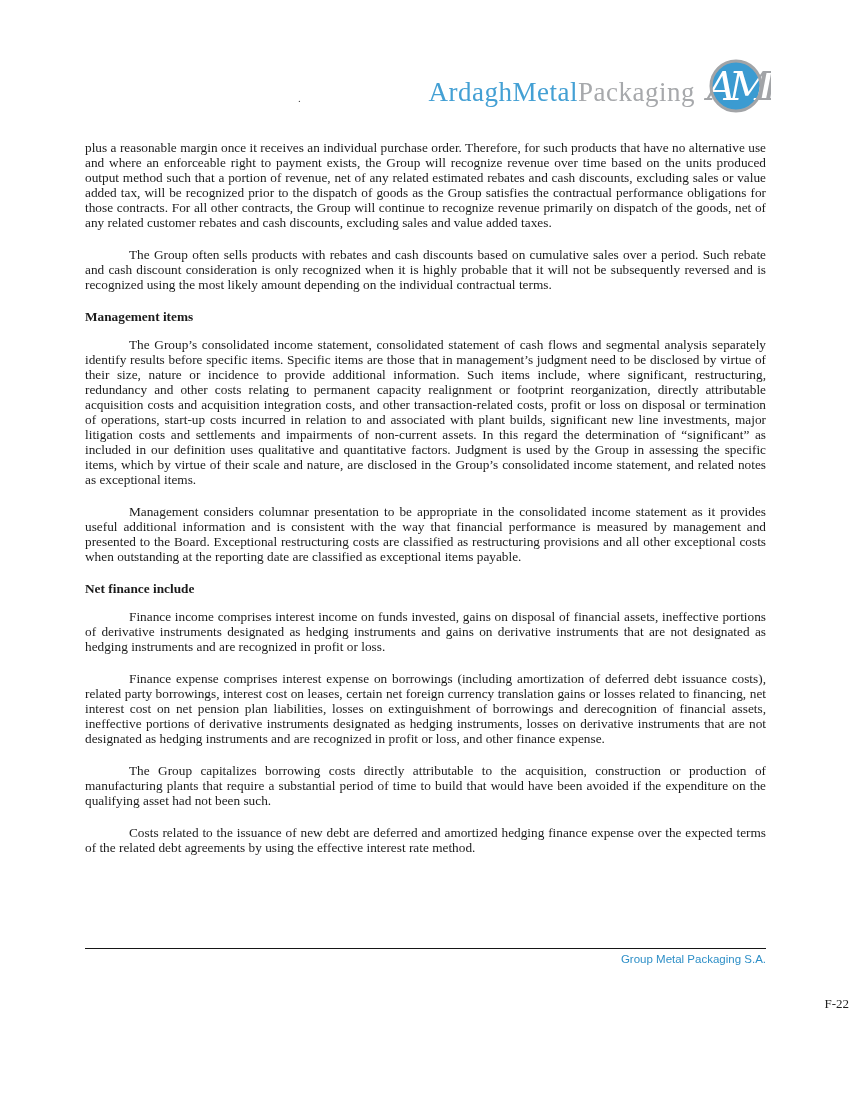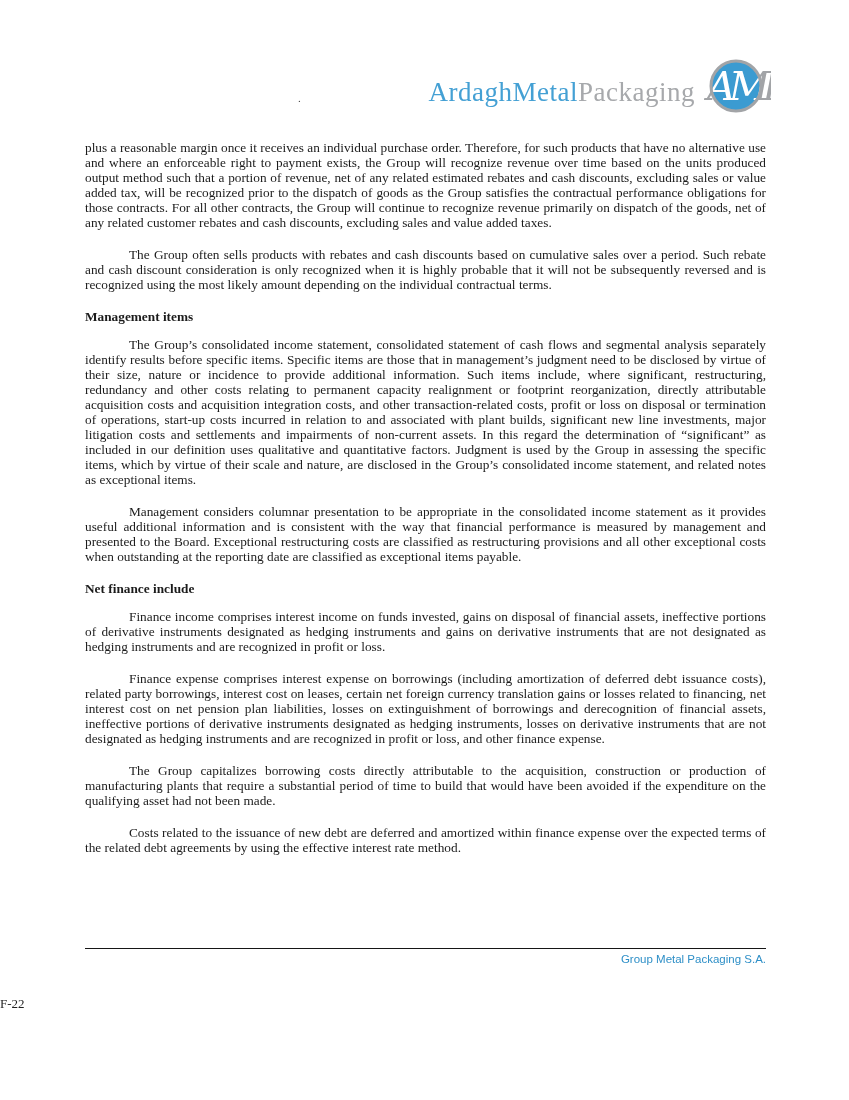--- a/index.html
+++ b/index.html
@@ -78,21 +78,21 @@
     top: 953px;
     font-family: "Liberation Sans", sans-serif;
     font-size: 11.5px;
     color: #2e8fc7;
   }
   .page-number {
     position: absolute;
     left: 0;
     right: 0;
     top: 996px;
-    text-align: left;
+    text-align: right;
     font-size: 13px;
     color: #1f1f1f;
   }
 </style>
 </head>
 <body>
 
 <div class="page">
 
   <div class="logo-row">
@@ -122,21 +122,21 @@
 
   <main class="doc">
     <p class="para">plus a reasonable margin once it receives an individual purchase order. Therefore, for such products that have no alternative use and where an enforceable right to payment exists, the Group will recognize revenue over time based on the units produced output method such that a portion of revenue, net of any related estimated rebates and cash discounts, excluding sales or value added tax, will be recognized prior to the dispatch of goods as the Group satisfies the contractual performance obligations for those contracts. For all other contracts, the Group will continue to recognize revenue primarily on dispatch of the goods, net of any related customer rebates and cash discounts, excluding sales and value added taxes.</p>
     <p class="para indent">The Group often sells products with rebates and cash discounts based on cumulative sales over a period. Such rebate and cash discount consideration is only recognized when it is highly probable that it will not be subsequently reversed and is recognized using the most likely amount depending on the individual contractual terms.</p>
     <h3 class="heading">Management items</h3>
     <p class="para indent">The Group’s consolidated income statement, consolidated statement of cash flows and segmental analysis separately identify results before specific items. Specific items are those that in management’s judgment need to be disclosed by virtue of their size, nature or incidence to provide additional information. Such items include, where significant, restructuring, redundancy and other costs relating to permanent capacity realignment or footprint reorganization, directly attributable acquisition costs and acquisition integration costs, and other transaction-related costs, profit or loss on disposal or termination of operations, start-up costs incurred in relation to and associated with plant builds, significant new line investments, major litigation costs and settlements and impairments of non-current assets. In this regard the determination of “significant” as included in our definition uses qualitative and quantitative factors. Judgment is used by the Group in assessing the specific items, which by virtue of their scale and nature, are disclosed in the Group’s consolidated income statement, and related notes as exceptional items.</p>
     <p class="para indent">Management considers columnar presentation to be appropriate in the consolidated income statement as it provides useful additional information and is consistent with the way that financial performance is measured by management and presented to the Board. Exceptional restructuring costs are classified as restructuring provisions and all other exceptional costs when outstanding at the reporting date are classified as exceptional items payable.</p>
     <h3 class="heading">Net finance include</h3>
     <p class="para indent">Finance income comprises interest income on funds invested, gains on disposal of financial assets, ineffective portions of derivative instruments designated as hedging instruments and gains on derivative instruments that are not designated as hedging instruments and are recognized in profit or loss.</p>
     <p class="para indent">Finance expense comprises interest expense on borrowings (including amortization of deferred debt issuance costs), related party borrowings, interest cost on leases, certain net foreign currency translation gains or losses related to financing, net interest cost on net pension plan liabilities, losses on extinguishment of borrowings and derecognition of financial assets, ineffective portions of derivative instruments designated as hedging instruments, losses on derivative instruments that are not designated as hedging instruments and are recognized in profit or loss, and other finance expense.</p>
-    <p class="para indent">The Group capitalizes borrowing costs directly attributable to the acquisition, construction or production of manufacturing plants that require a substantial period of time to build that would have been avoided if the expenditure on the qualifying asset had not been made.</p>
-    <p class="para indent">Costs related to the issuance of new debt are deferred and amortized within finance expense over the expected terms of the related debt agreements by using the effective interest rate method.</p>
+    <p class="para indent">The Group capitalizes borrowing costs directly attributable to the acquisition, construction or production of manufacturing plants that require a substantial period of time to build that would have been avoided if the expenditure on the qualifying asset had not been such.</p>
+    <p class="para indent">Costs related to the issuance of new debt are deferred and amortized hedging finance expense over the expected terms of the related debt agreements by using the effective interest rate method.</p>
   </main>
 
   <div class="footer-rule"></div>
   <div class="footer-company">Group Metal Packaging S.A.</div>
   <div class="page-number">F-22</div>
 
 </div>
 
 </body></html>

